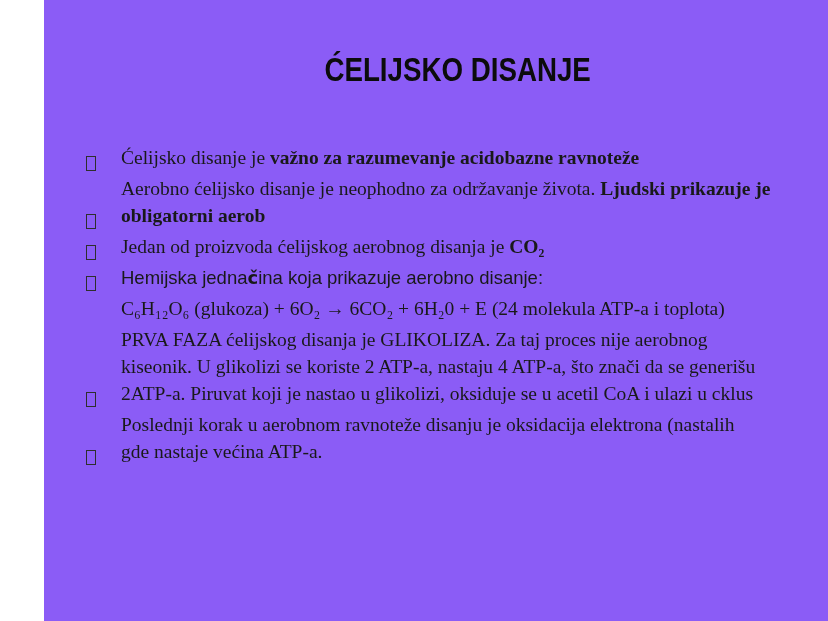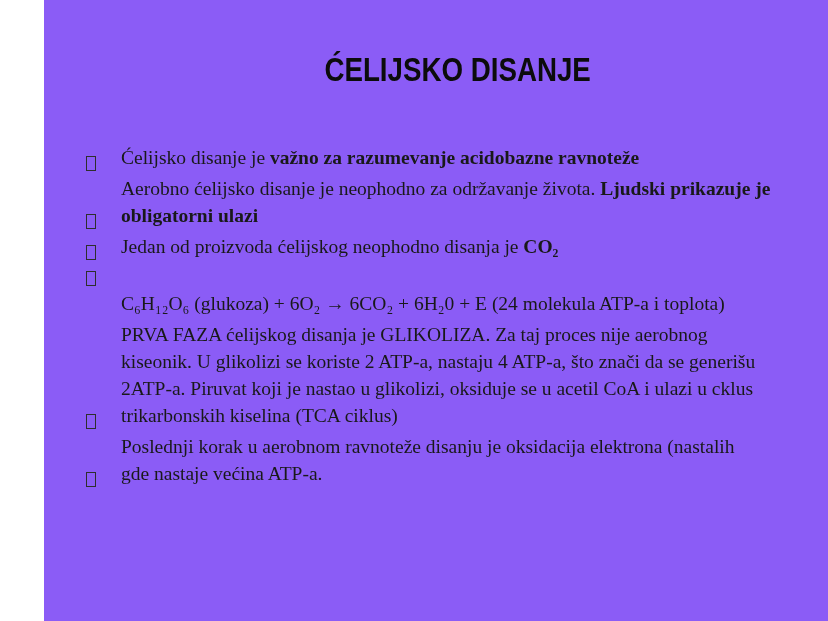--- a/index.html
+++ b/index.html
@@ -85,49 +85,51 @@
       <span class="marker"></span>
       <div class="text">
         <div class="ln"><span>Ćelijsko disanje je </span><span class="b">važno za razumevanje acidobazne ravnoteže</span></div>
       </div>
     </div>
 
     <div class="row">
       <span class="marker"></span>
       <div class="text">
         <div class="ln"><span>Aerobno ćelijsko disanje je neophodno za održavanje života. </span><span class="b">Ljudski prikazuje je</span></div>
-        <div class="ln"><span class="b">obligatorni ulazi</span></div>
+        <div class="ln"><span class="b">obligatorni aerob</span></div>
       </div>
     </div>
 
     <div class="row">
       <span class="marker"></span>
       <div class="text">
-        <div class="ln"><span>Jedan od proizvoda ćelijskog neophodno disanja je </span><span class="b">CO₂</span></div>
+        <div class="ln"><span>Jedan od proizvoda ćelijskog aerobnog disanja je </span><span class="b">CO₂</span></div>
       </div>
     </div>
 
     <div class="row">
       <span class="marker"></span>
+      <div class="text sans">
+        <div class="ln"><span>Hemijska jedna</span><span class="fb">č</span><span>ina koja prikazuje aerobno disanje:</span></div>
+      </div>
     </div>
 
     <div class="row cont">
       <span class="marker"></span>
       <div class="text">
         <div class="ln"><span>C₆H₁₂O₆ (glukoza) + 6O₂ → 6CO₂ + 6H₂0 + E (24 molekula ATP-a i toplota)</span></div>
       </div>
     </div>
 
     <div class="row">
       <span class="marker"></span>
       <div class="text">
         <div class="ln"><span class="u">PRVA FAZA </span><span>ćelijskog disanja je </span><span class="u">GLIKOLIZA</span><span>. Za taj proces nije aerobnog</span></div>
         <div class="ln"><span>kiseonik. U glikolizi se koriste 2 ATP-a, nastaju 4 ATP-a, što znači da se generišu</span></div>
         <div class="ln"><span>2ATP-a. Piruvat koji je nastao u glikolizi, oksiduje se u acetil CoA i ulazi u cklus</span></div>
-        <div class="ln"><span>trikarbonskih kiselina (TCA ciklus)</span></div>
       </div>
     </div>
 
     <div class="row">
       <span class="marker"></span>
       <div class="text">
         <div class="ln"><span>Poslednji korak u aerobnom ravnoteže disanju je oksidacija elektrona (nastalih</span></div>
         <div class="ln"><span>gde nastaje većina ATP-a.</span></div>
       </div>
     </div>

